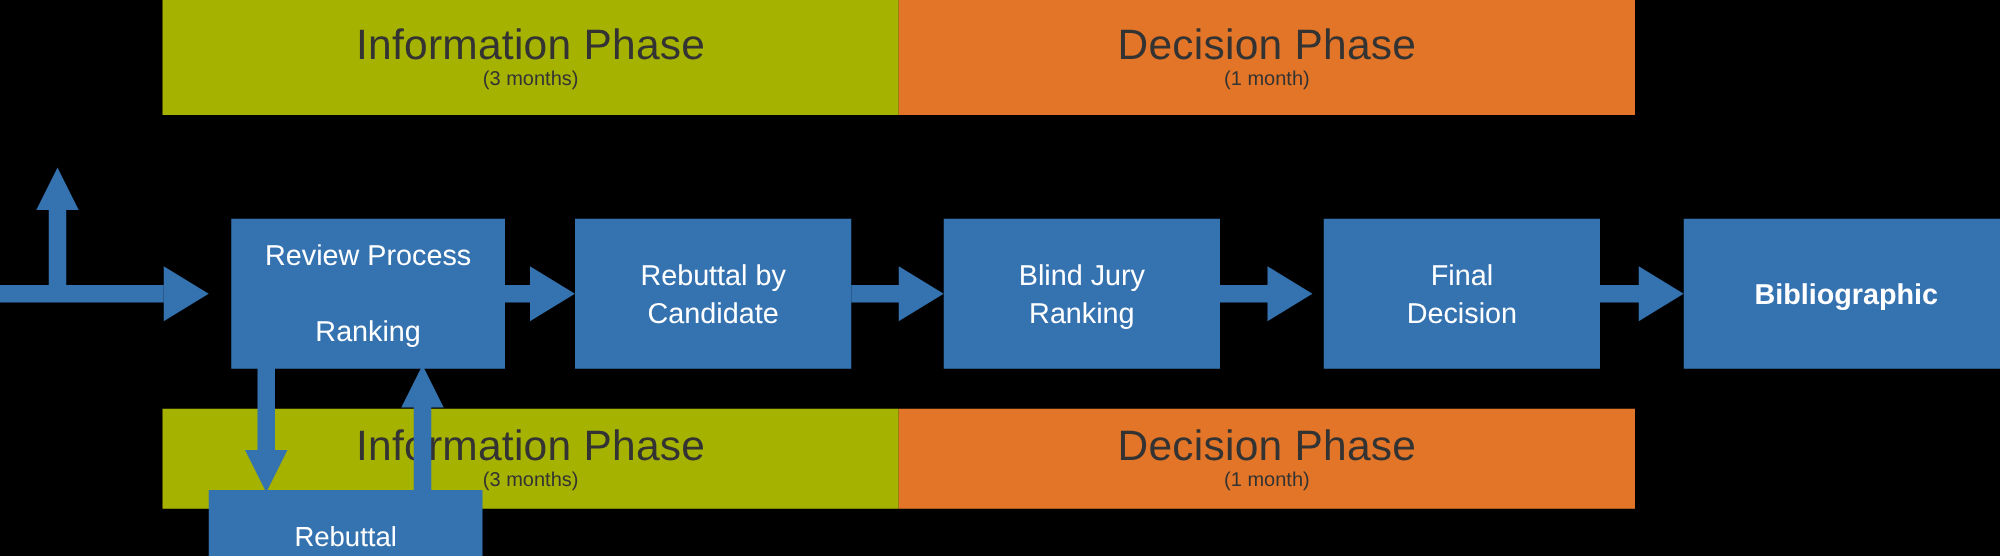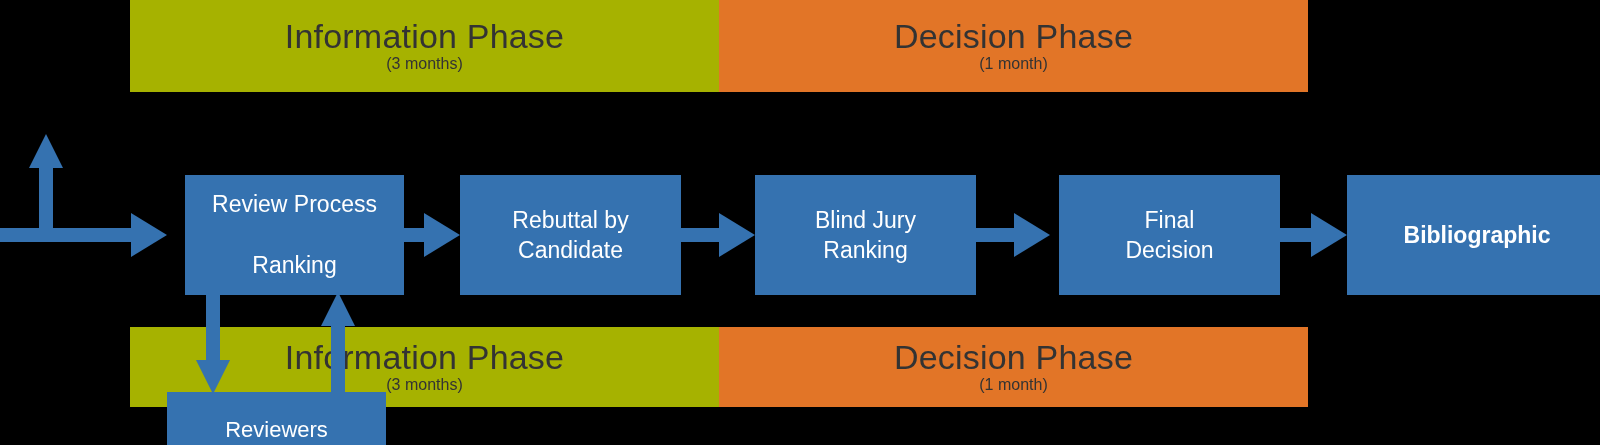--- a/index.html
+++ b/index.html
@@ -221,16 +221,16 @@
       <span>Final</span><br>
       <span>Decision</span>
     </div>
   </div>
 
   <div class="pbox bold" id="box-notification">
     <div>Bibliographic</div>
   </div>
 
   <div class="pbox" id="box-reviewers">
-    <div>Reviewers</div>
+    <div>Rebuttal</div>
   </div>
 
 </div>
 
 </body></html>

